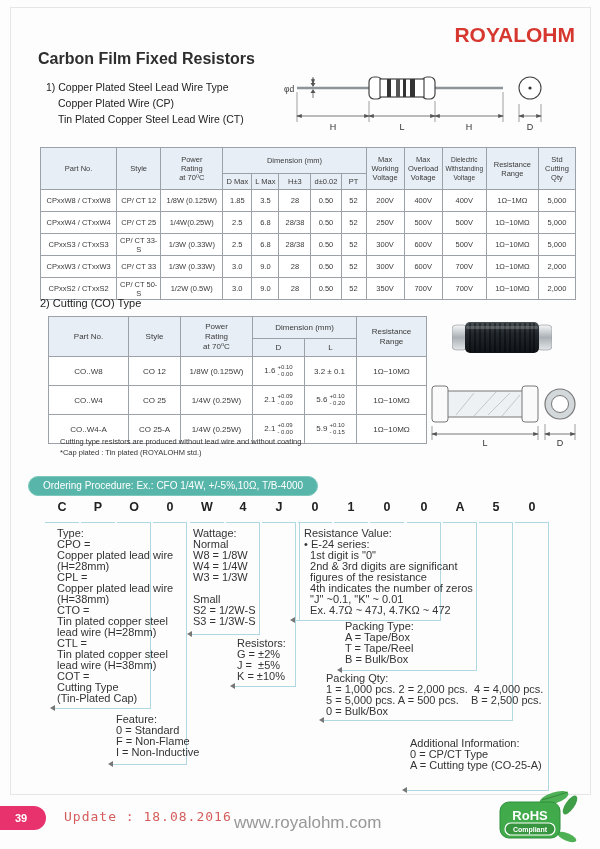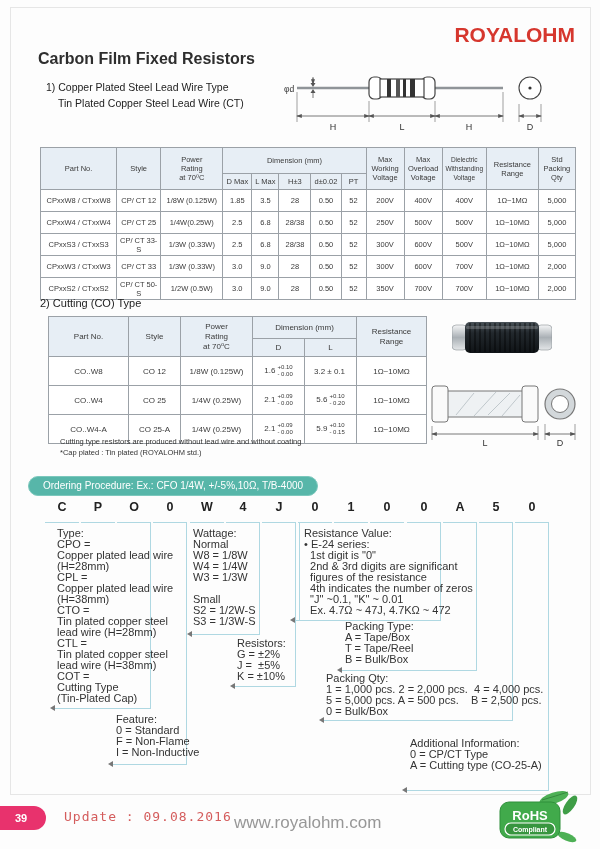--- a/index.html
+++ b/index.html
@@ -48,20 +48,21 @@
 <body>
 
 <div class="page">
   <div class="frame"></div>
 
   <div class="brand">ROYALOHM</div>
   <h1 class="title">Carbon Film Fixed Resistors</h1>
 
   <div class="s1h">
     <div>1) Copper Plated Steel Lead Wire Type</div>
+    <div class="ind">Copper Plated Wire (CP)</div>
     <div class="ind">Tin Plated Copper Steel Lead Wire (CT)</div>
   </div>
 
   <svg class="abs" style="left:283px;top:76px" width="272" height="70">
     <defs>
       <marker id="aL" markerWidth="7" markerHeight="6" refX="1" refY="3" orient="auto">
         <polygon points="7,0.5 0,3 7,5.5" fill="#555"></polygon>
       </marker>
       <marker id="aR" markerWidth="7" markerHeight="6" refX="6" refY="3" orient="auto">
         <polygon points="0,0.5 7,3 0,5.5" fill="#555"></polygon>
@@ -128,21 +129,21 @@
 Voltage</th>
       <th rowspan="2">Max
 Overload
 Voltage</th>
       <th rowspan="2" style="font-size:6.5px">Dielectric
 Withstanding
 Voltage</th>
       <th rowspan="2">Resistance
 Range</th>
       <th rowspan="2">Std
-Packing
+Cutting
 Qty</th>
     </tr>
     <tr style="height:16px">
       <th>D Max</th>
       <th>L Max</th>
       <th>H±3</th>
       <th>d±0.02</th>
       <th>PT</th>
     </tr>
     <tr>
@@ -486,21 +487,21 @@
 5 = 5,000 pcs. A = 500 pcs.&nbsp;&nbsp;&nbsp;&nbsp;B = 2,500 pcs.
 0 = Bulk/Box</div>
   </div>
   <div class="obox" style="left:410px;top:738px">
     <div>Additional Information:</div>
     <div class="pre">0 = CP/CT Type
 A = Cutting type (CO-25-A)</div>
   </div>
 
   <div class="fbadge">39</div>
-  <div class="fupdate">Update : 09.08.2016</div>
+  <div class="fupdate">Update : 18.08.2016</div>
   <div class="fsite">www.royalohm.com</div>
 
   <svg class="abs" style="left:496px;top:788px" width="88" height="58">
     <g>
       <ellipse cx="58" cy="10" rx="15" ry="5.5" fill="#4db055" transform="rotate(-18 58 10)"></ellipse>
       <ellipse cx="74" cy="17" rx="11" ry="4.5" fill="#3f9e47" transform="rotate(-55 74 17)"></ellipse>
       <ellipse cx="71" cy="49" rx="10" ry="3.8" fill="#4db055" transform="rotate(22 71 49)"></ellipse>
       <path d="M46 12 Q 60 8 72 4" stroke="#2e7d36" stroke-width="0.8" fill="none"></path>
     </g>
     <rect x="4" y="14" width="60" height="36" rx="9" fill="#41aa4b" stroke="#2f8f3a" stroke-width="1"></rect>

